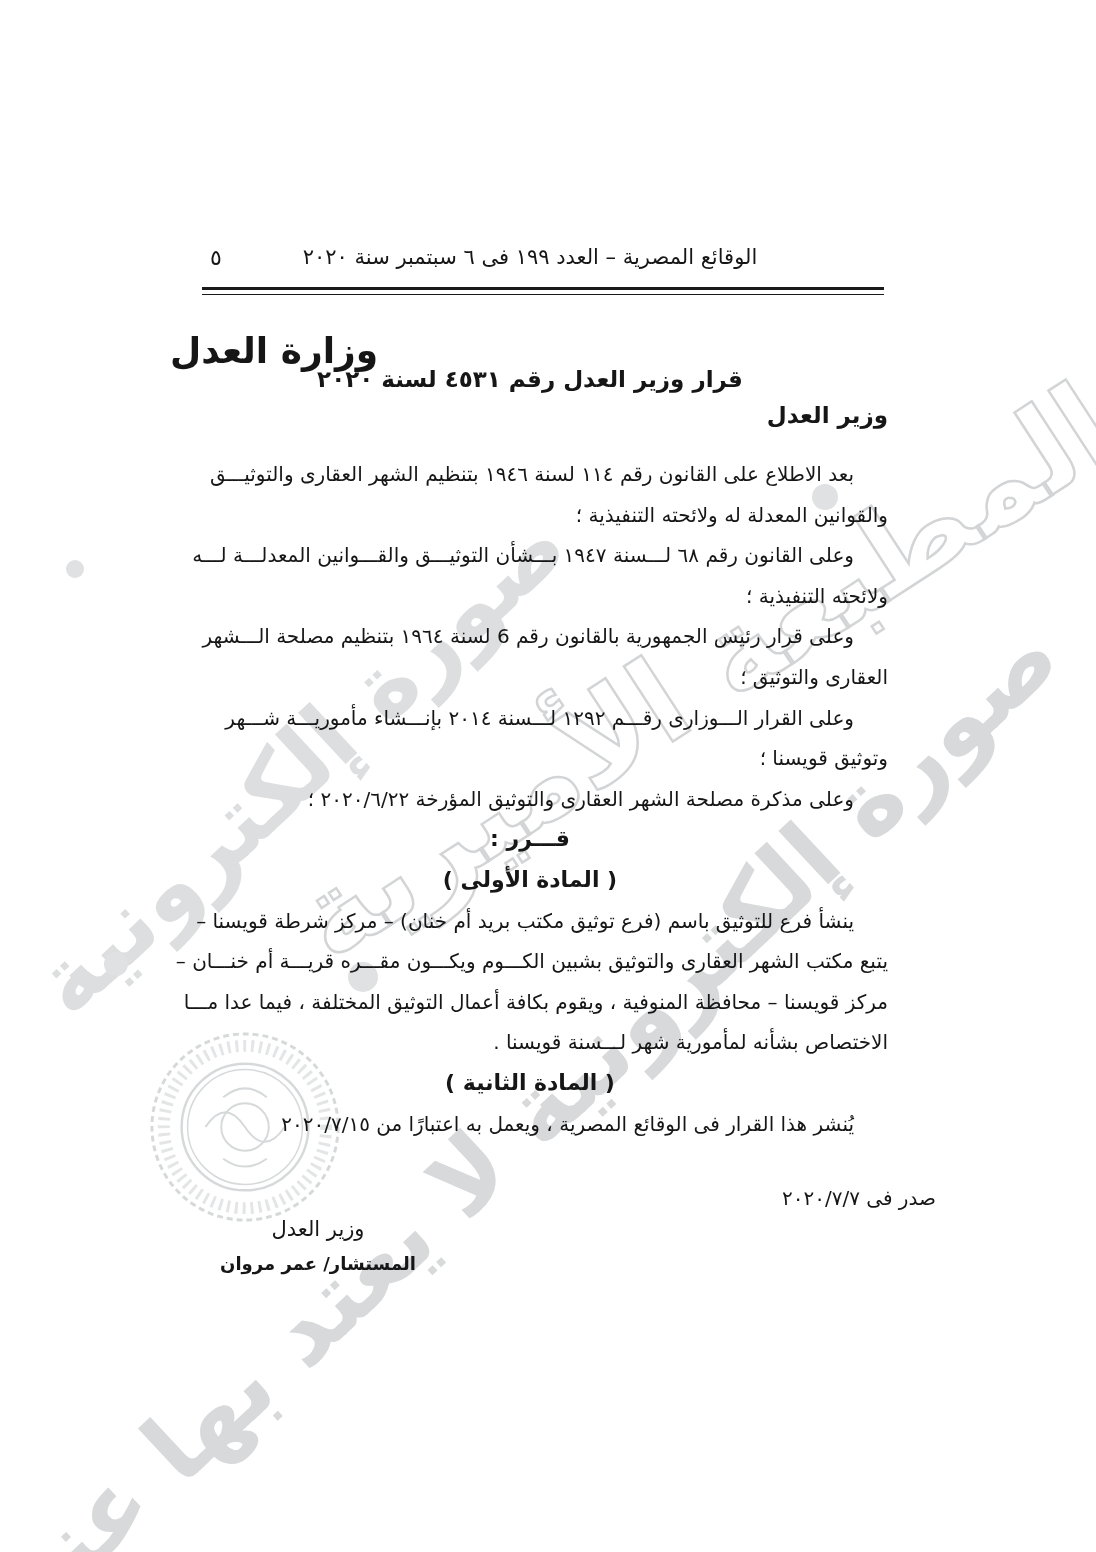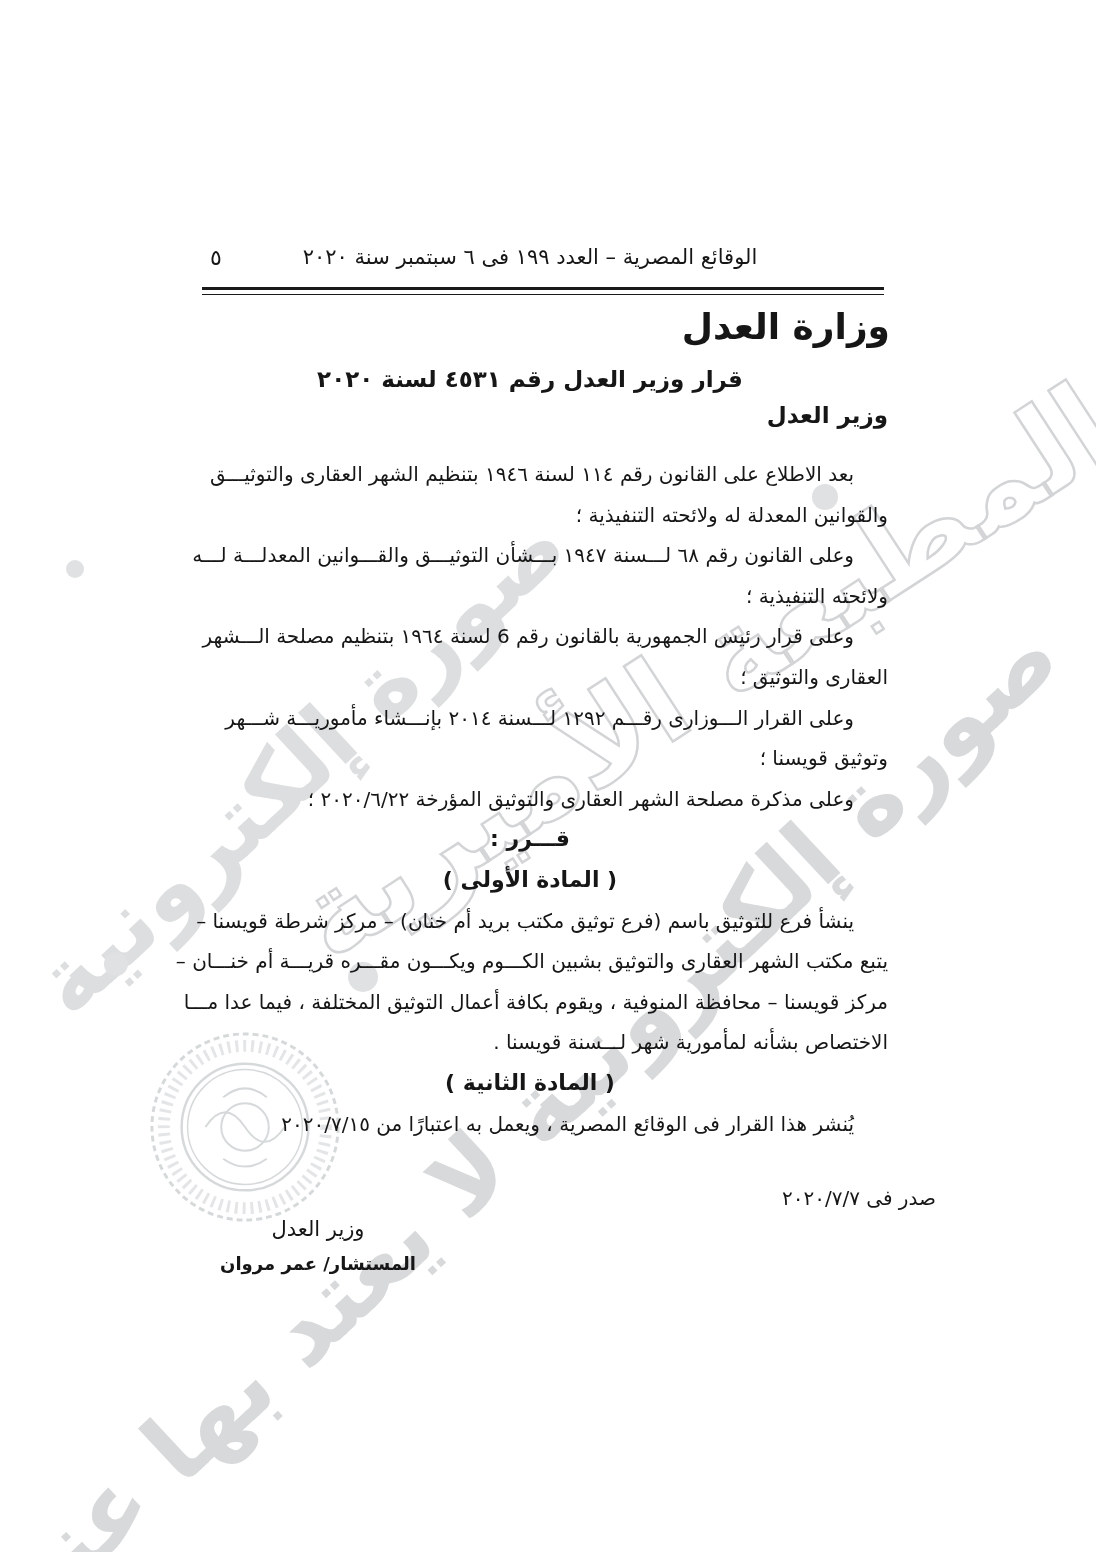--- a/index.html
+++ b/index.html
@@ -39,22 +39,22 @@
   }
   .header-text{
     position:absolute;left:170px;top:245px;width:720px;
     font-size:21px;text-align:center;letter-spacing:.5px;
   }
   .header-rule{
     position:absolute;left:202px;top:287px;width:682px;height:4px;
     border-top:3.5px solid #1a1a1a;border-bottom:1.5px solid #1a1a1a;
   }
   .doc-title{
-    position:absolute;left:170px;top:306px;width:720px;
-    font-size:36px;font-weight:800;text-align:right;
+    position:absolute;left:170px;top:330px;width:720px;
+    font-size:36px;font-weight:800;text-align:left;
   }
   .doc-subtitle{
     position:absolute;left:170px;top:366px;width:720px;
     font-size:23px;font-weight:800;text-align:center;
   }
   .minister-heading{
     position:absolute;left:170px;top:402px;width:718px;
     font-size:23px;font-weight:800;text-align:right;
   }
   .body-block{

